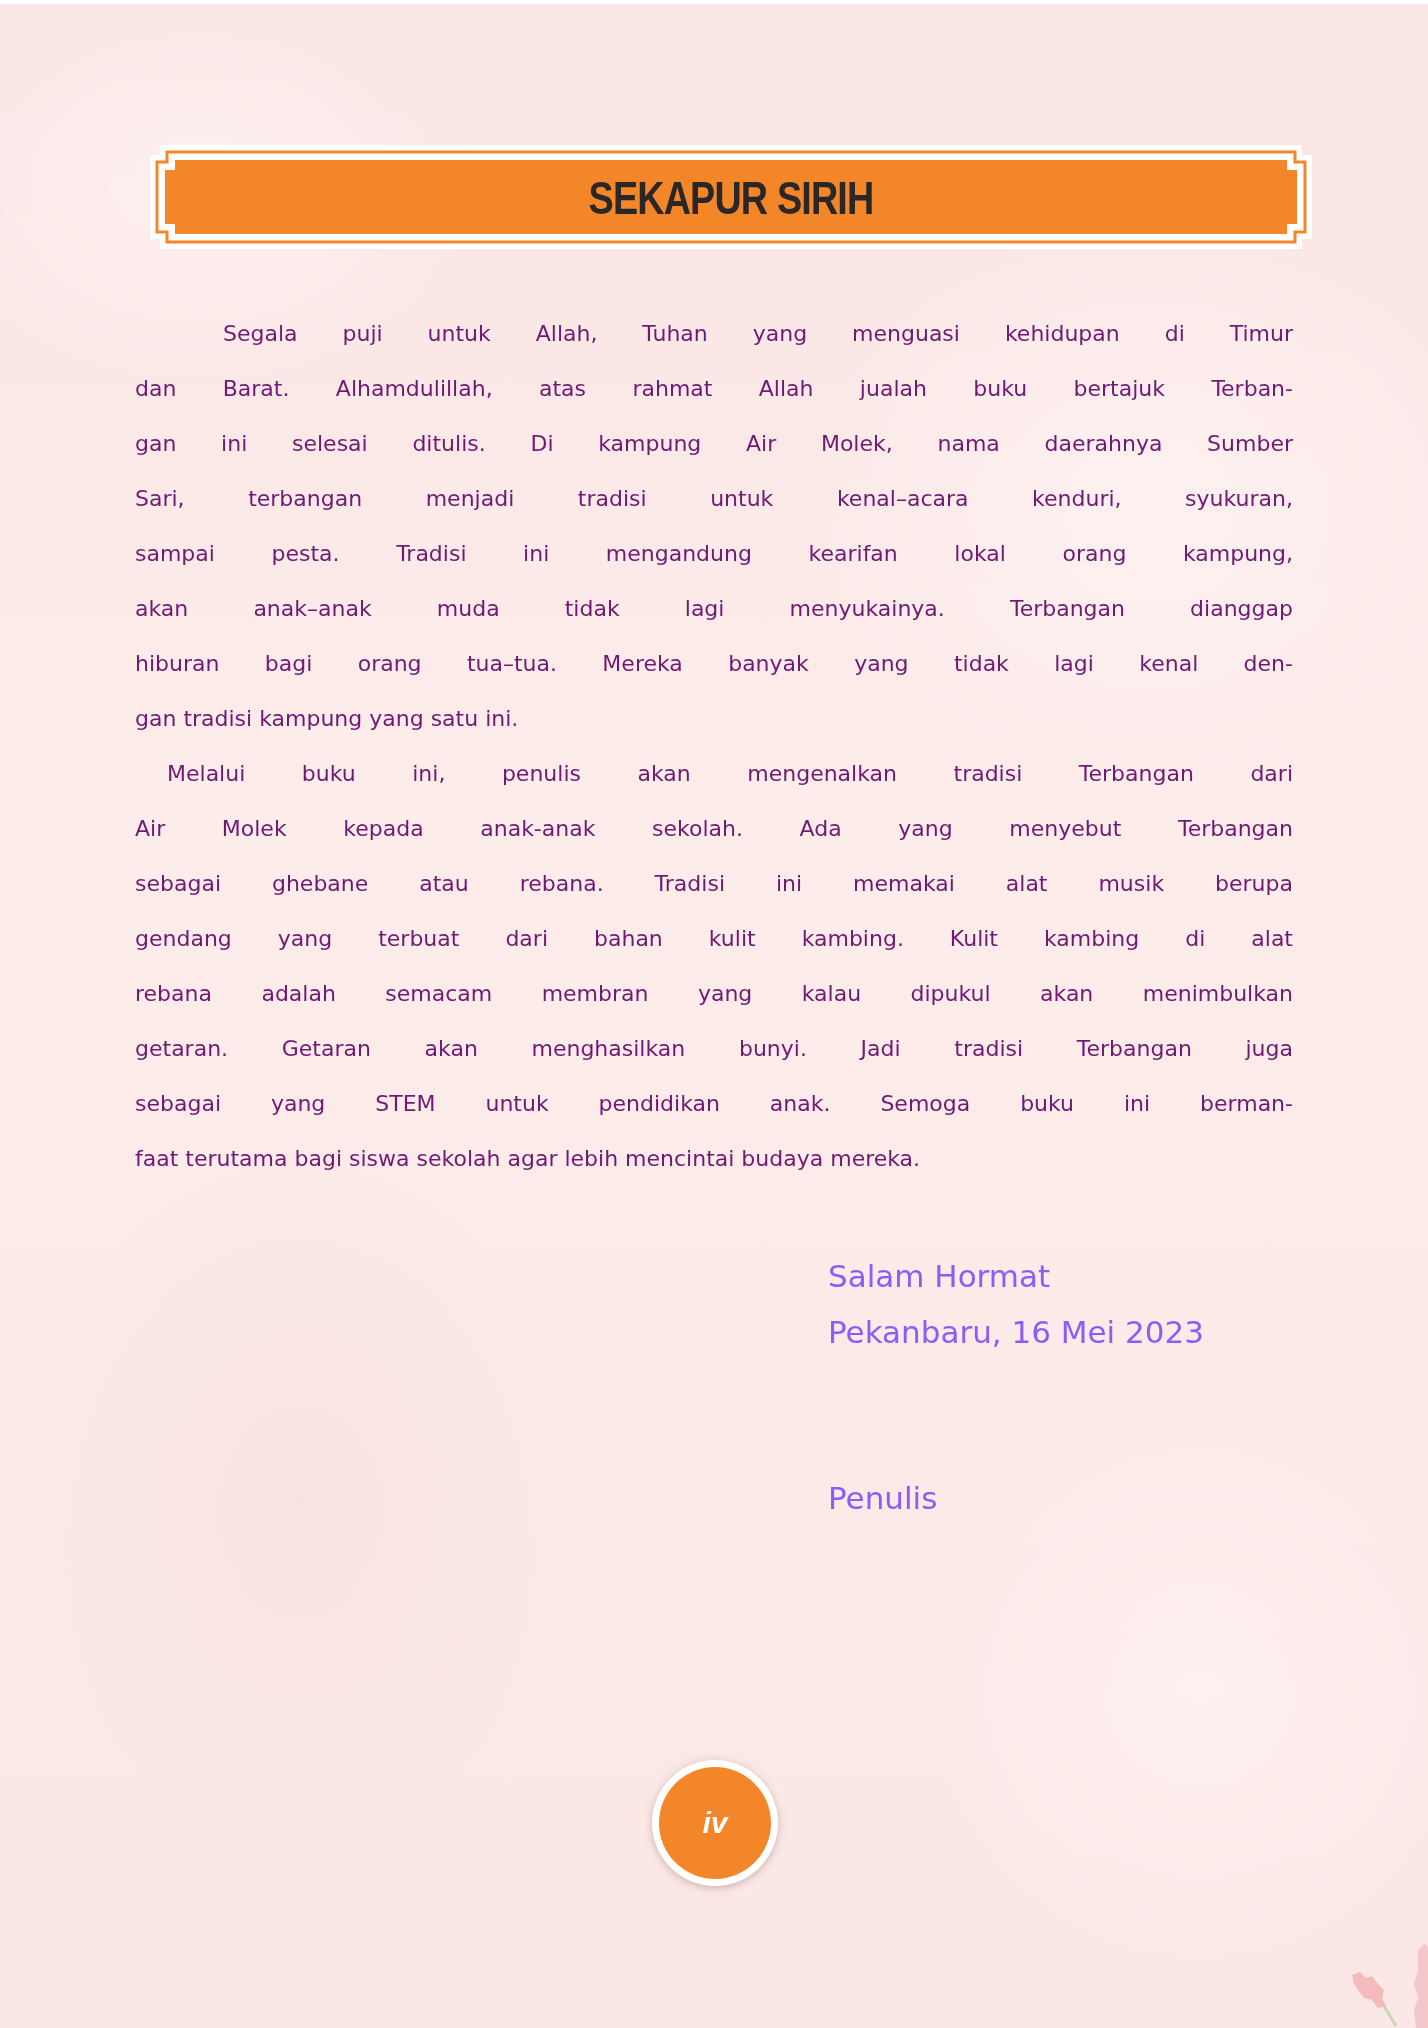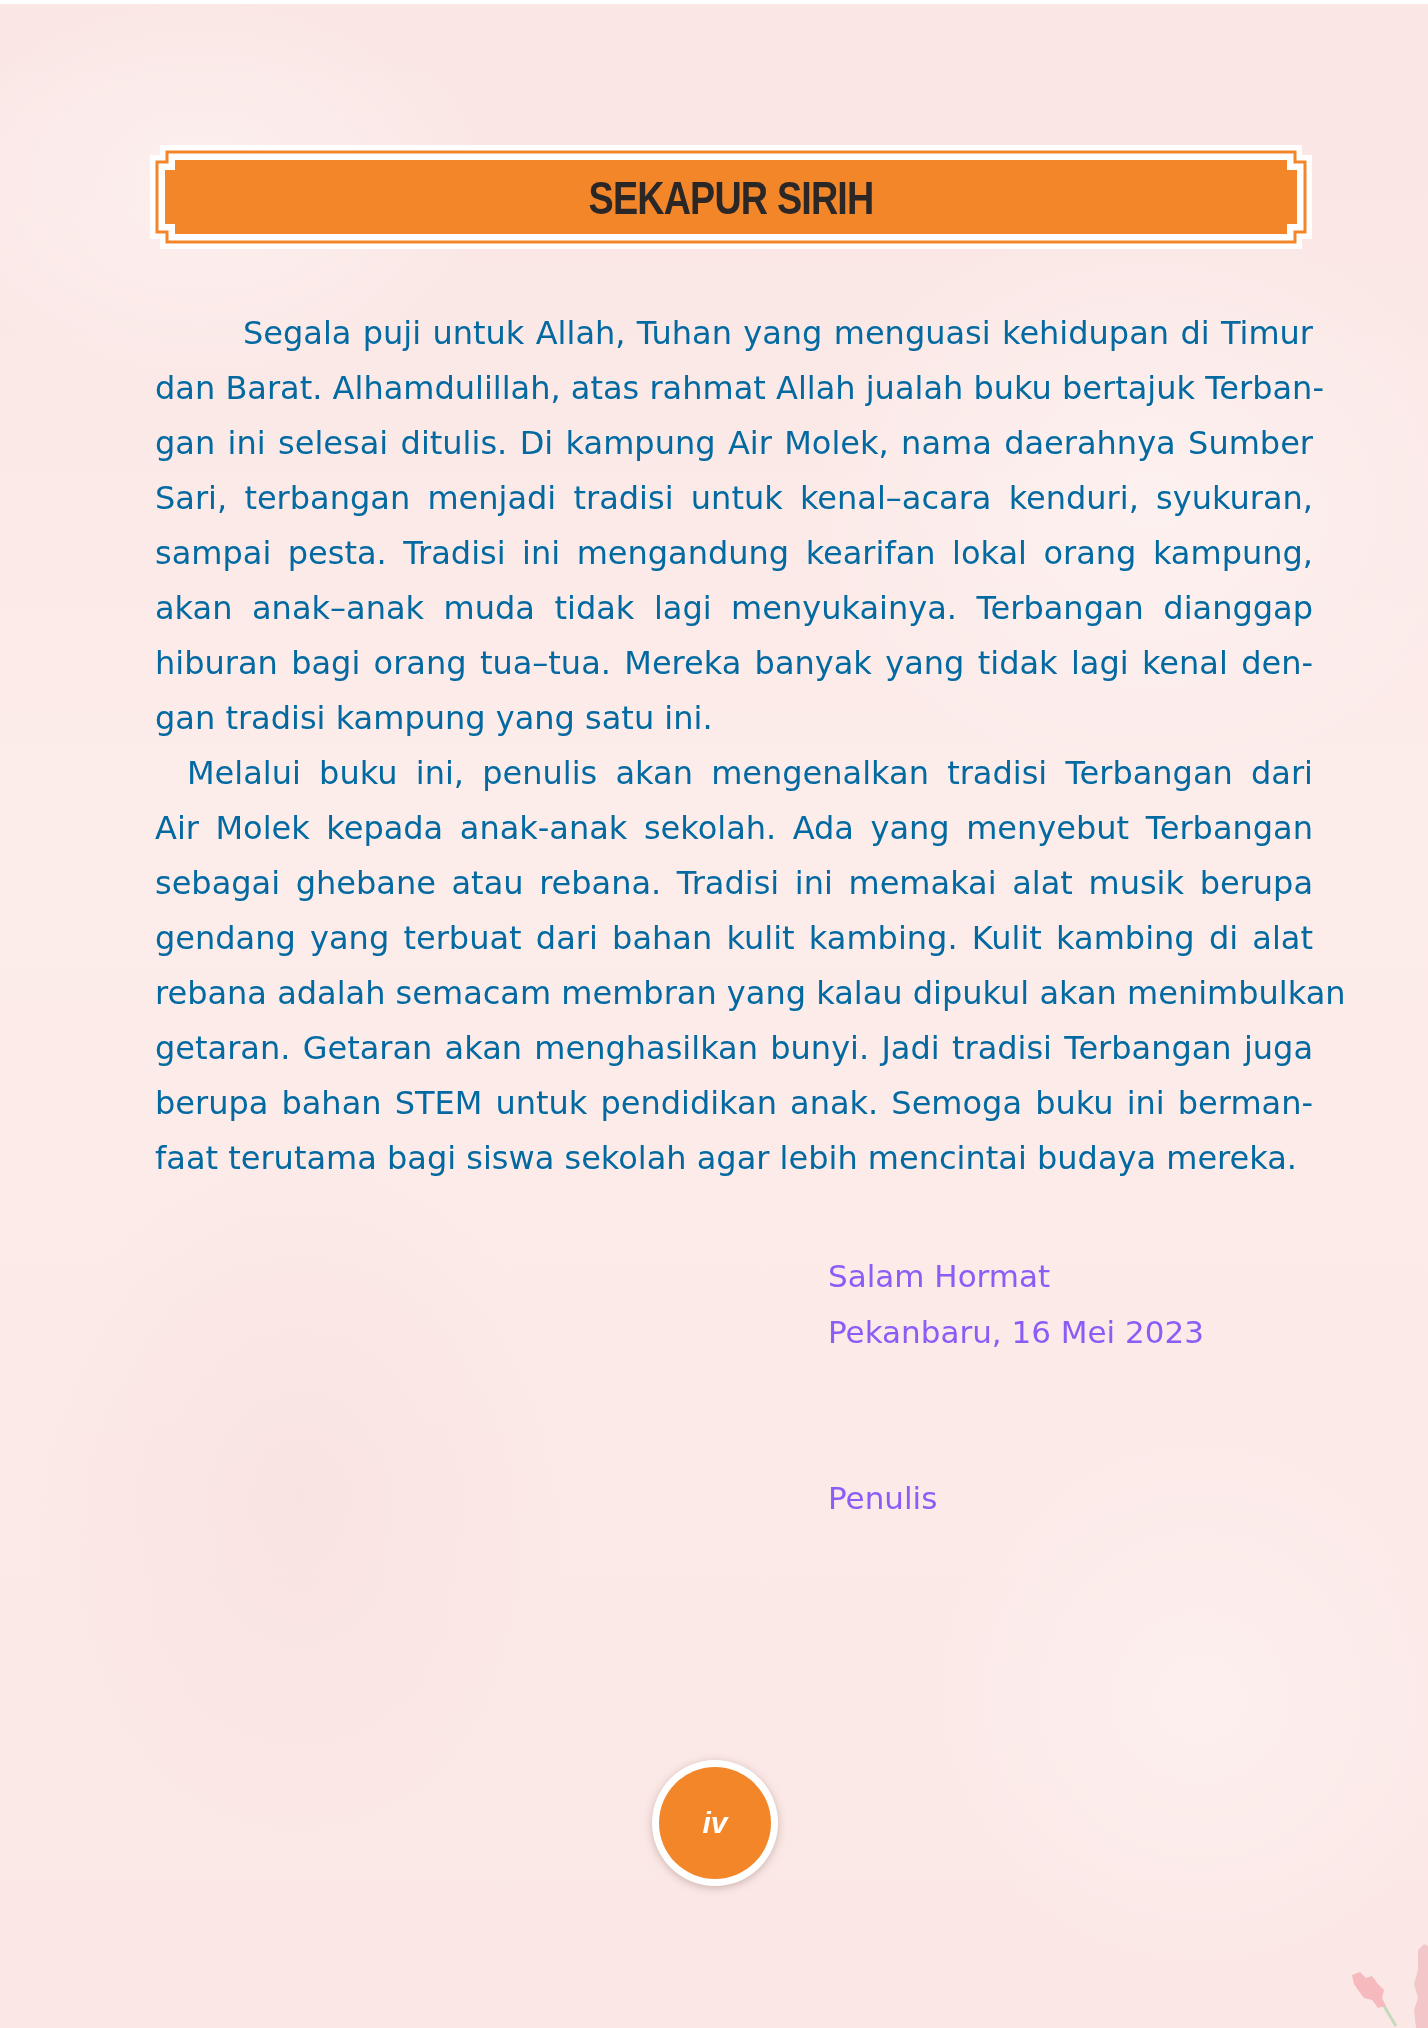--- a/index.html
+++ b/index.html
@@ -61,24 +61,23 @@
       padding-top: 2px;
       box-sizing: border-box;
     }
 
     
     .content {
       position: absolute;
       left: 135px;
       top: 306px;
       width: 1158px;
-      font-size: 32px;
+      font-size: 22px;
       line-height: 55px;
-      color: #0369a1;
-      margin-left: 20px;
+      color: #701a75;
     }
     .para {
       margin: 0;
       text-align: justify;
       text-align-last: left;
       hyphens: manual;
     }
     .para.first { text-indent: 88px; }
     .para.second { text-indent: 32px; }
 
@@ -169,21 +168,21 @@
     <span class="line" style="text-indent:0">hiburan bagi orang tua–tua. Mereka banyak yang tidak lagi kenal den-</span>
     <span class="line last" style="text-indent:0">gan tradisi kampung yang satu ini.</span>
   </div>
   <div class="para second">
     <span class="line">Melalui buku ini, penulis akan mengenalkan tradisi Terbangan dari</span>
     <span class="line" style="text-indent:0">Air Molek kepada anak-anak sekolah. Ada yang menyebut Terbangan</span>
     <span class="line" style="text-indent:0">sebagai ghebane atau rebana. Tradisi ini memakai alat musik berupa</span>
     <span class="line" style="text-indent:0">gendang yang terbuat dari bahan kulit kambing. Kulit kambing di alat</span>
     <span class="line" style="text-indent:0">rebana adalah semacam membran yang kalau dipukul akan menimbulkan</span>
     <span class="line" style="text-indent:0">getaran. Getaran akan menghasilkan bunyi. Jadi tradisi Terbangan juga</span>
-    <span class="line" style="text-indent:0">berupa bahan STEM untuk pendidikan anak. Semoga buku ini berman-</span>
+    <span class="line" style="text-indent:0">sebagai yang STEM untuk pendidikan anak. Semoga buku ini berman-</span>
     <span class="line last" style="text-indent:0">faat terutama bagi siswa sekolah agar lebih mencintai budaya mereka.</span>
   </div>
 </div>
 
 <div class="signature">
   <div>Salam Hormat</div>
   <div>Pekanbaru, 16 Mei 2023</div>
   <div class="gap"></div>
   <div>Penulis</div>
 </div>

